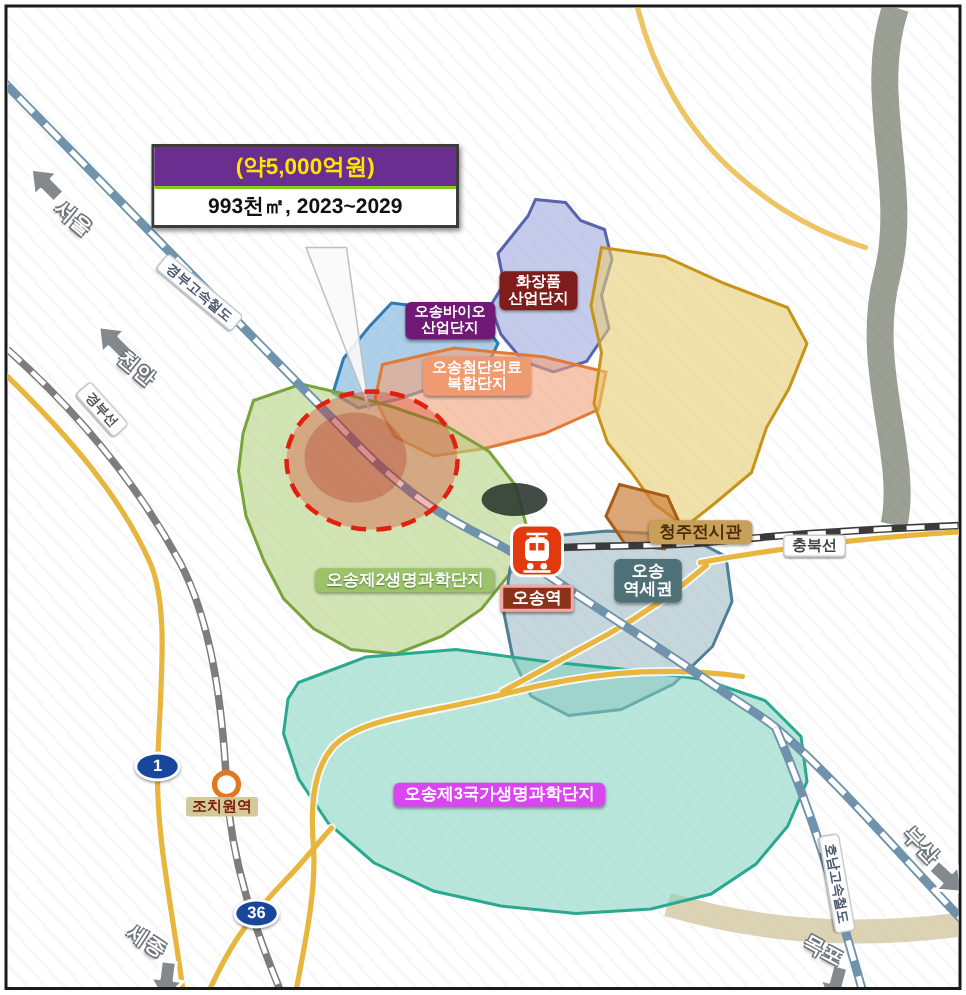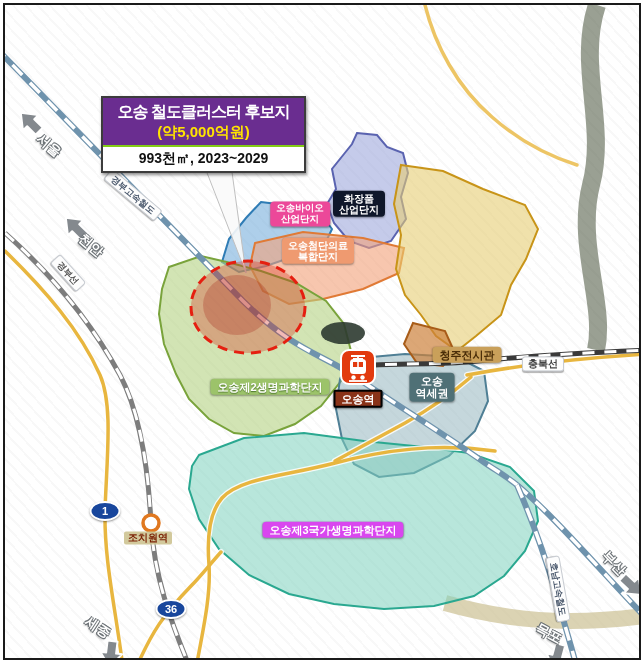--- a/index.html
+++ b/index.html
@@ -27,21 +27,21 @@
   .dir-txt{color:#ffffff;font-size:13px;font-weight:bold;background:none;letter-spacing:1px;
     text-shadow:-1px -1px 0 #6e7478,1px -1px 0 #6e7478,-1px 1px 0 #6e7478,1px 1px 0 #6e7478,0 2px 2px rgba(0,0,0,.35);}
   .badge{position:absolute;transform:translate(-50%,-50%);width:27px;height:16px;background:#18469c;border:2px solid #fff;border-radius:50%;
     color:#fff;font-size:11px;font-weight:bold;display:flex;align-items:center;justify-content:center;z-index:5;box-shadow:0 1px 2px rgba(0,0,0,.4);}
   #callout{position:absolute;left:96px;top:91px;width:201px;z-index:9;border:2px solid #3c3c3c;box-shadow:1px 2px 3px rgba(0,0,0,.45);}
   #callout .purple{background:#6a2d90;color:#fff;text-align:center;padding:4px 2px 3px;}
   #callout .purple .t1{font-size:16px;font-weight:bold;letter-spacing:-1px;}
   #callout .purple .t2{font-size:15px;font-weight:bold;color:#ffe400;letter-spacing:0;}
   #callout .white{background:#ffffff;color:#111;text-align:center;font-size:14px;font-weight:bold;padding:3px 2px;border-top:2px solid #84cc16;letter-spacing:0;}
   #osong-station-icon{position:absolute;left:335px;top:344px;width:36px;height:36px;z-index:6;}
-  .station-name{background:#8a3318;color:#fff;border:2px solid #000000;font-size:11px;padding:1px 6px;box-shadow:0 1px 2px rgba(0,0,0,.4);border-radius:2px;}
+  .station-name{background:#8a3318;color:#fff;border:2px solid #fca5a5;font-size:11px;padding:1px 6px;box-shadow:0 1px 2px rgba(0,0,0,.4);border-radius:2px;}
   #jochiwon-label{background:rgba(206,196,148,.92);color:#7a2004;font-size:10px;padding:1px 4px;border-radius:2px;}
 </style>
 </head>
 <body>
 
 <div id="stage">
  <div id="map">
   <div id="terrainTexture"></div>
 
   <svg width="644" height="663" viewBox="0 0 644 663">
@@ -106,25 +106,25 @@
       <path d="M0,-13 L11,1 L5,1 L5,13 L-5,13 L-5,1 L-11,1 Z" transform="translate(25,117) rotate(-45)"></path>
       <path d="M0,-13 L11,1 L5,1 L5,13 L-5,13 L-5,1 L-11,1 Z" transform="translate(70,222) rotate(-45)"></path>
       <path d="M0,-13 L11,1 L5,1 L5,13 L-5,13 L-5,1 L-11,1 Z" transform="translate(106,649) rotate(187)"></path>
       <path d="M0,-13 L11,1 L5,1 L5,13 L-5,13 L-5,1 L-11,1 Z" transform="translate(627,581) rotate(133)"></path>
       <path d="M0,-13 L11,1 L5,1 L5,13 L-5,13 L-5,1 L-11,1 Z" transform="translate(552,652) rotate(195)"></path>
     </g>
 
     <circle cx="146" cy="518" r="8" fill="#ffffff" stroke="#e07820" stroke-width="3.5"></circle>
   </svg>
 
-  <div class="lbl zone-lbl" style="left:354px;top:199px;background:#0f172a;">
+  <div class="lbl zone-lbl" style="left:354px;top:189px;background:#7f1d1d;">
     <span style="display:block">화장품</span>
     <span style="display:block">산업단지</span>
   </div>
-  <div class="lbl zone-lbl" style="left:295px;top:209px;background:#ec4899;font-size:9.5px;">
+  <div class="lbl zone-lbl" style="left:295px;top:209px;background:#701a75;font-size:9.5px;">
     <span style="display:block">오송바이오</span>
     <span style="display:block">산업단지</span>
   </div>
   <div class="lbl zone-lbl" style="left:313px;top:246px;background:#ef9a70;">
     <span style="display:block">오송첨단의료</span>
     <span style="display:block">복합단지</span>
   </div>
   <div class="lbl zone-lbl one-line" style="left:462px;top:339px;background:#c9a05a;color:#4a2d08;margin-top:11px;">
     <span>청주전시관</span>
   </div>
@@ -179,20 +179,19 @@
   </div>
   <div class="lbl station-name" style="left:353px;top:394px;">
     <span>오송역</span>
   </div>
   <div class="lbl" id="jochiwon-label" style="left:143px;top:533px;font-weight:bold;">
     <span>조치원역</span>
   </div>
 
   <div id="callout">
     <div class="purple">
-      <div class="t1">오송 철도클러스터 후보지</div>
       <div class="t2">(약5,000억원)</div>
     </div>
     <div class="white">993천㎡, 2023~2029</div>
   </div>
 
  </div>
 </div>
 
 </body></html>

